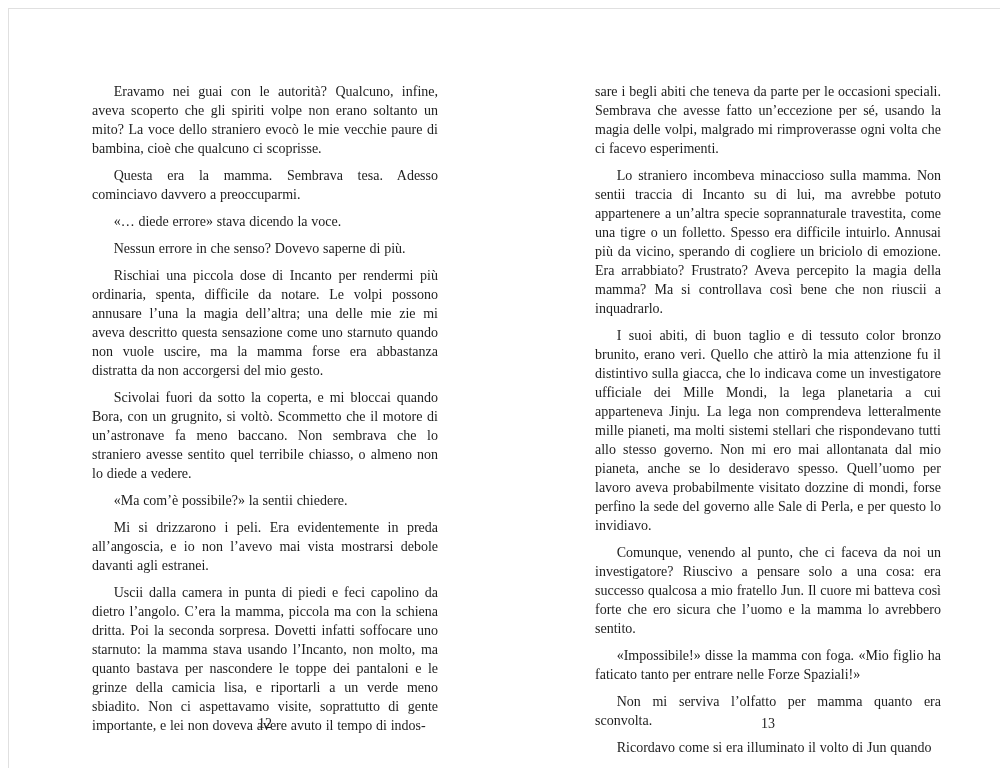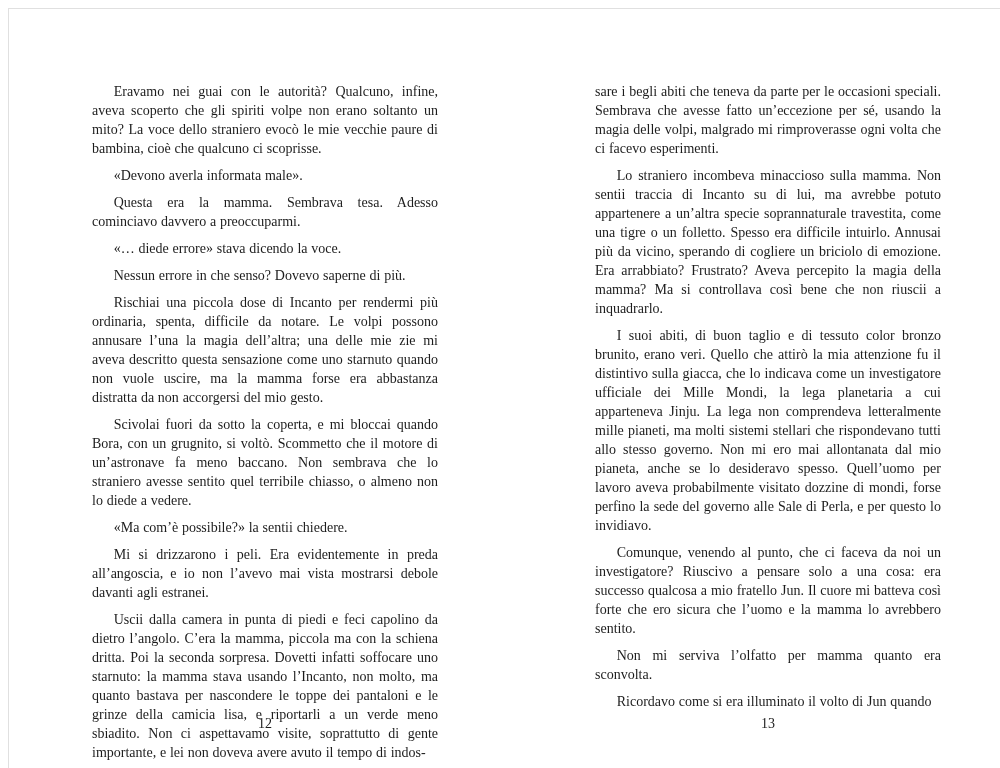--- a/index.html
+++ b/index.html
@@ -43,36 +43,36 @@
   .page-number.left  { left: 75px; }
   .page-number.right { left: 578px; }
 </style>
 </head>
 <body>
 
 <div class="spread">
 
   <div class="page-text left">
       <p class="para indent">Eravamo nei guai con le autorità? Qualcuno, infine, aveva scoperto che gli spiriti volpe non erano soltanto un mito? La voce dello straniero evocò le mie vecchie paure di bambina, cioè che qualcuno ci scoprisse.</p>
-      <p class="para indent">«Devono averla informata male».</p>
       <p class="para indent">Questa era la mamma. Sembrava tesa. Adesso cominciavo davvero a preoccuparmi.</p>
       <p class="para indent">«… diede errore» stava dicendo la voce.</p>
       <p class="para indent">Nessun errore in che senso? Dovevo saperne di più.</p>
       <p class="para indent">Rischiai una piccola dose di Incanto per rendermi più ordinaria, spenta, difficile da notare. Le volpi possono annusare l’una la magia dell’altra; una delle mie zie mi aveva descritto questa sensazione come uno starnuto quando non vuole uscire, ma la mamma forse era abbastanza distratta da non accorgersi del mio gesto.</p>
       <p class="para indent">Scivolai fuori da sotto la coperta, e mi bloccai quando Bora, con un grugnito, si voltò. Scommetto che il motore di un’astronave fa meno baccano. Non sembrava che lo straniero avesse sentito quel terribile chiasso, o almeno non lo diede a vedere.</p>
       <p class="para indent">«Ma com’è possibile?» la sentii chiedere.</p>
       <p class="para indent">Mi si drizzarono i peli. Era evidentemente in preda all’angoscia, e io non l’avevo mai vista mostrarsi debole davanti agli estranei.</p>
       <p class="para indent">Uscii dalla camera in punta di piedi e feci capolino da dietro l’angolo. C’era la mamma, piccola ma con la schiena dritta. Poi la seconda sorpresa. Dovetti infatti soffocare uno starnuto: la mamma stava usando l’Incanto, non molto, ma quanto bastava per nascondere le toppe dei pantaloni e le grinze della camicia lisa, e riportarli a un verde meno sbiadito. Non ci aspettavamo visite, soprattutto di gente importante, e lei non doveva avere avuto il tempo di indos-</p>
     </div>
 
   <div class="page-text right">
       <p class="para">sare i begli abiti che teneva da parte per le occasioni speciali. Sembrava che avesse fatto un’eccezione per sé, usando la magia delle volpi, malgrado mi rimproverasse ogni volta che ci facevo esperimenti.</p>
       <p class="para indent">Lo straniero incombeva minaccioso sulla mamma. Non sentii traccia di Incanto su di lui, ma avrebbe potuto appartenere a un’altra specie soprannaturale travestita, come una tigre o un folletto. Spesso era difficile intuirlo. Annusai più da vicino, sperando di cogliere un briciolo di emozione. Era arrabbiato? Frustrato? Aveva percepito la magia della mamma? Ma si controllava così bene che non riuscii a inquadrarlo.</p>
       <p class="para indent">I suoi abiti, di buon taglio e di tessuto color bronzo brunito, erano veri. Quello che attirò la mia attenzione fu il distintivo sulla giacca, che lo indicava come un investigatore ufficiale dei Mille Mondi, la lega planetaria a cui apparteneva Jinju. La lega non comprendeva letteralmente mille pianeti, ma molti sistemi stellari che rispondevano tutti allo stesso governo. Non mi ero mai allontanata dal mio pianeta, anche se lo desideravo spesso. Quell’uomo per lavoro aveva probabilmente visitato dozzine di mondi, forse perfino la sede del governo alle Sale di Perla, e per questo lo invidiavo.</p>
       <p class="para indent">Comunque, venendo al punto, che ci faceva da noi un investigatore? Riuscivo a pensare solo a una cosa: era successo qualcosa a mio fratello Jun. Il cuore mi batteva così forte che ero sicura che l’uomo e la mamma lo avrebbero sentito.</p>
+      <p class="para indent">«Impossibile!» disse la mamma con foga. «Mio figlio ha faticato tanto per entrare nelle Forze Spaziali!»</p>
       <p class="para indent">Non mi serviva l’olfatto per mamma quanto era sconvolta.</p>
       <p class="para indent">Ricordavo come si era illuminato il volto di Jun quando</p>
     </div>
 
   <div class="page-number left">12</div>
 
   <div class="page-number right">13</div>
 
 </div>
 

